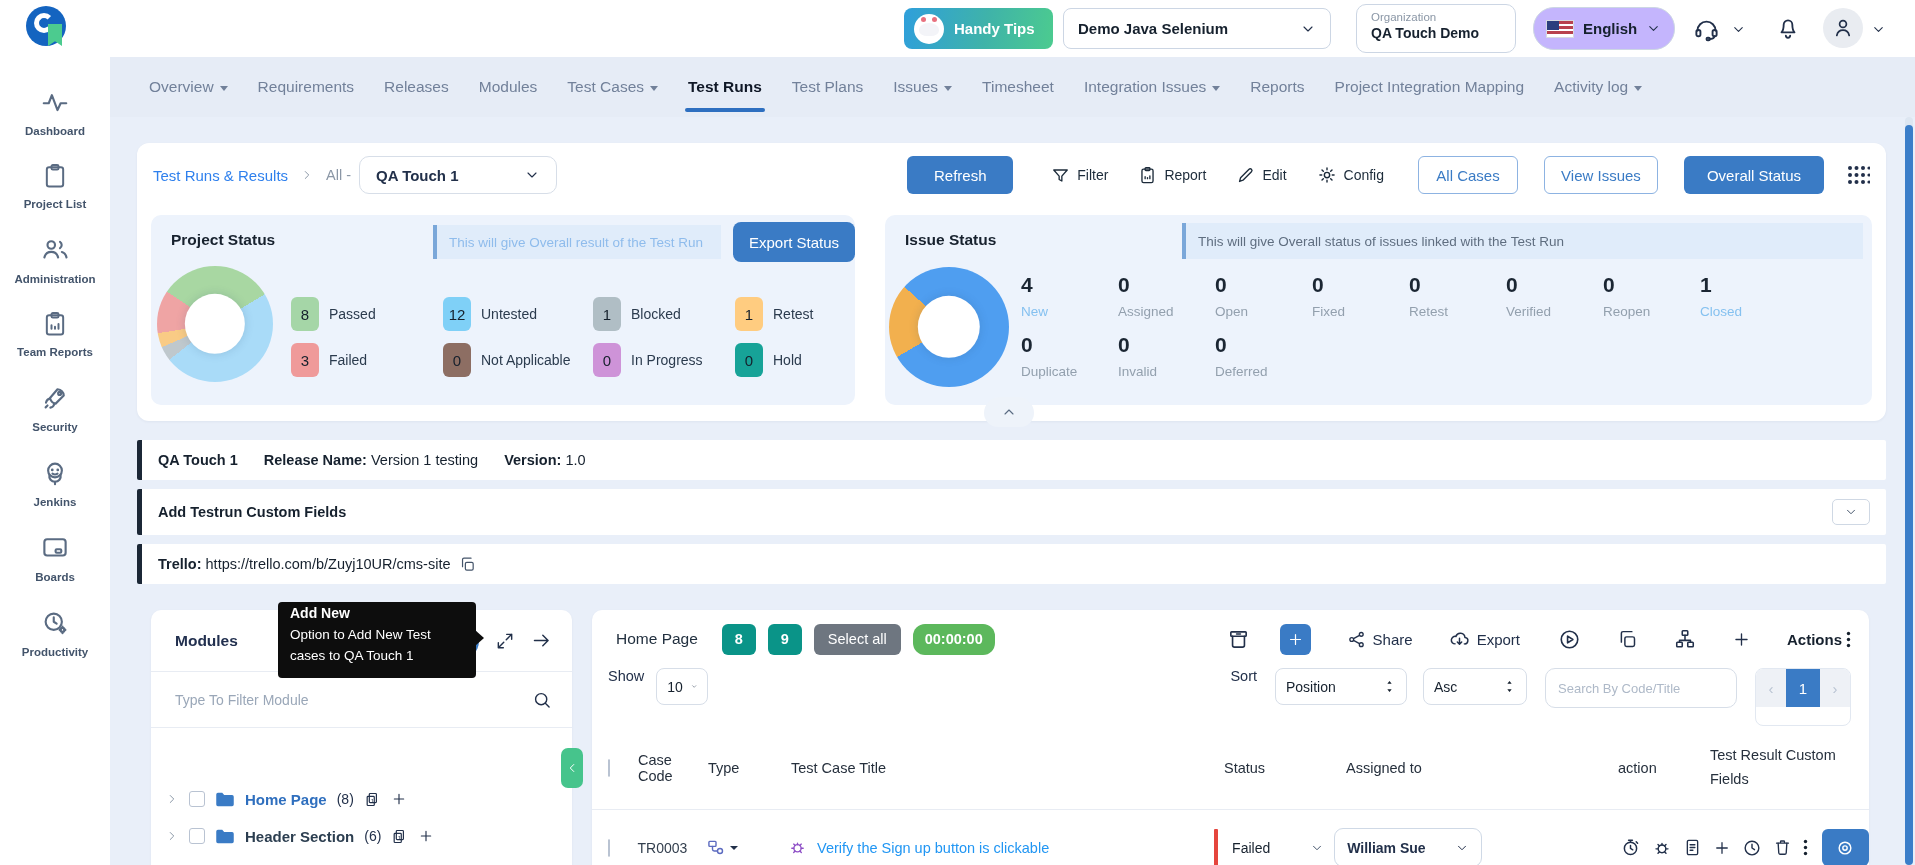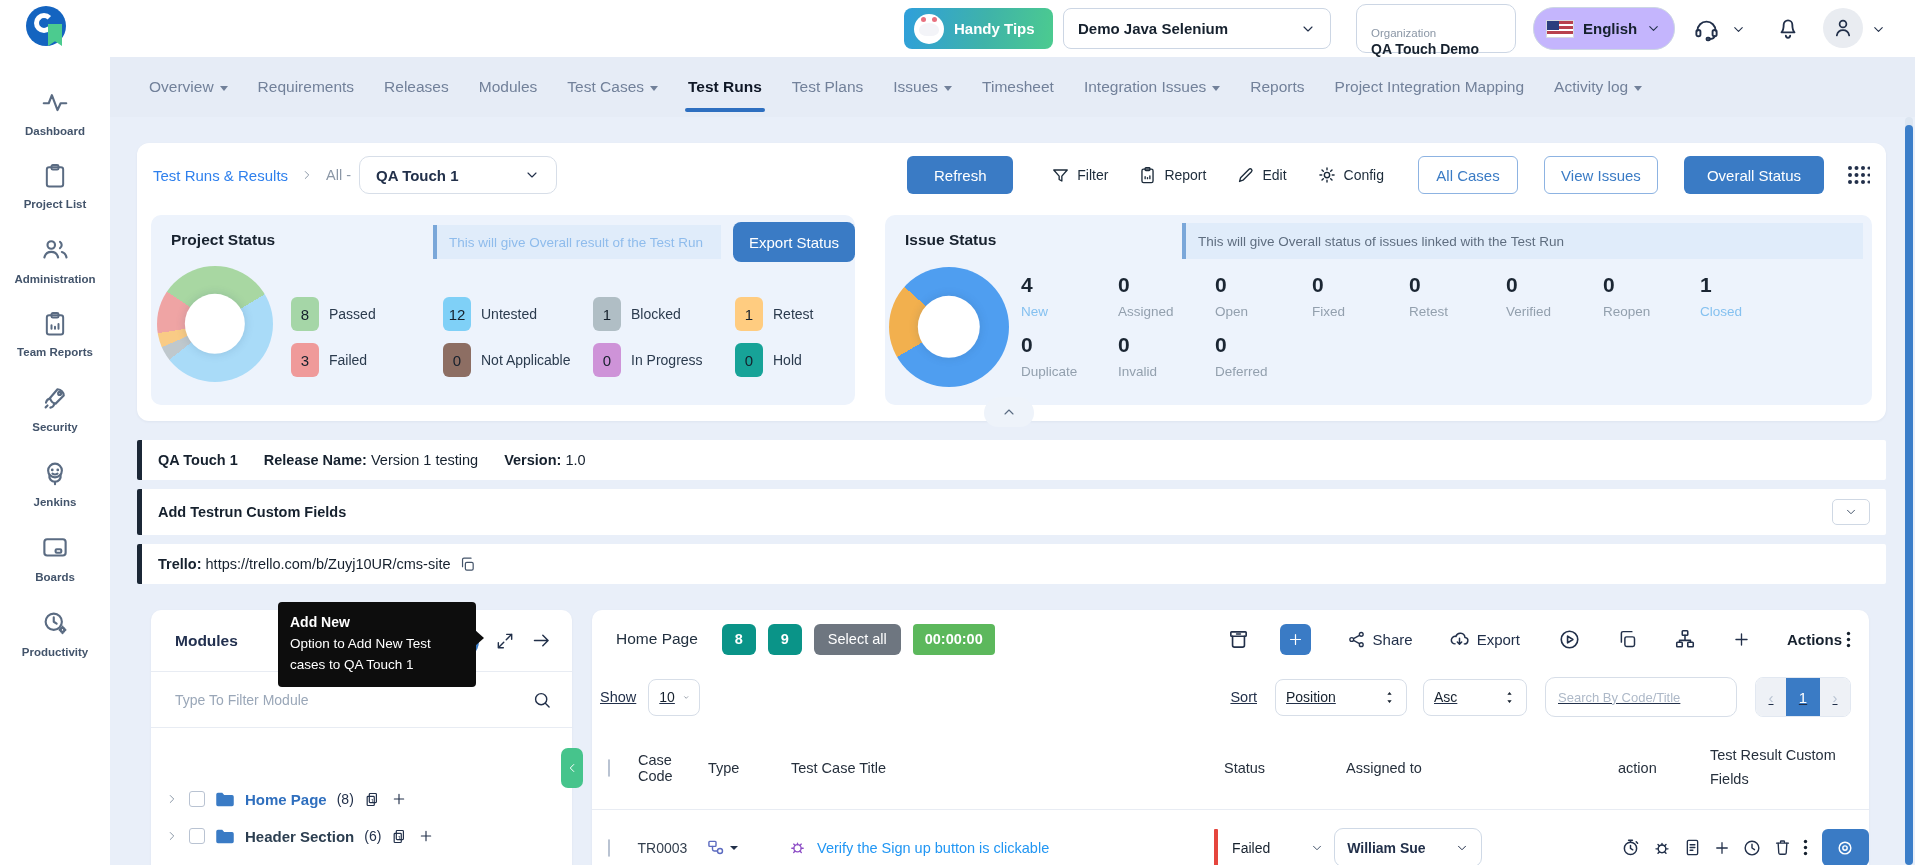--- a/index.html
+++ b/index.html
@@ -22,21 +22,21 @@
   #logo .inner { position:absolute; left:8px; top:7px; width:20px; height:20px; border:5px solid #ffffff; border-right-color:transparent; border-radius:50%; }
   #logo .ribbon { position:absolute; left:22px; top:18px; width:14px; height:22px; background:#4ccb8f; clip-path:polygon(0 0,100% 0,100% 100%,50% 78%,0 100%); }
   #handy { position:absolute; left:904px; top:8px; height:41px; padding:0 18px 0 10px; border-radius:8px;
     background:linear-gradient(100deg,#2f9fdb 0%,#3fb3a9 55%,#4ccb8f 100%); display:flex; align-items:center; gap:10px; cursor:pointer; }
   #handy .rhino { width:30px; height:30px; border-radius:50%; background:#ffffff; position:relative; }
   #handy .rhino:before { content:""; position:absolute; left:5px; top:9px; width:20px; height:13px; background:#f3f4f8; border-radius:60% 60% 50% 50%; }
   #handy .rhino:after { content:""; position:absolute; left:7px; top:3px; width:5px; height:5px; background:#e8707e; border-radius:50%; box-shadow:11px 0 0 #e8707e; }
   #handy .lbl { color:#fff; font-weight:bold; font-size:15px; }
   .hdr-select { position:absolute; top:8px; height:41px; background:#fff; border:1px solid #ccd6e4; border-radius:8px;
     display:flex; align-items:center; justify-content:space-between; padding:0 14px; font-weight:bold; font-size:15px; color:#16212e; cursor:pointer; }
-  #org-box { position:absolute; left:1356px; top:4px; width:160px; height:49px; background:#fff; border:1px solid #ccd6e4; border-radius:10px; padding:22px 14px; }
+  #org-box { position:absolute; left:1356px; top:4px; width:160px; height:49px; background:#fff; border:1px solid #ccd6e4; border-radius:10px; padding:6px 14px; }
   #org-box .l1 { font-size:11.5px; color:#8b97a6; }
   #org-box .l2 { font-size:14px; font-weight:bold; color:#16212e; margin-top:2px; }
   #lang { position:absolute; left:1533px; top:7px; height:43px; width:142px; border:1px solid #ccd6e4; border-radius:21px; background:#c4b5fd;
     display:flex; align-items:center; gap:9px; padding:0 12px; cursor:pointer;text-align:right; }
   #lang .flag { width:28px; height:18px; background:repeating-linear-gradient(#b8414e 0 2.6px,#fff 2.6px 5.2px); position:relative; border:0.5px solid #d5d9e2; }
   #lang .flag:before { content:""; position:absolute; left:0; top:0; width:12px; height:9px; background:#2b3f7e; }
   #lang .lbl { font-weight:bold; font-size:15px; color:#16212e; }
   .hdr-ico { color:#22304a; }
   .chev { color:#22304a; }
   #avatar { position:absolute; left:1823px; top:8px; width:40px; height:40px; border-radius:50%; background:#e9ecf1; display:flex; align-items:center; justify-content:center; color:#22304a; cursor:pointer; }
@@ -116,38 +116,38 @@
   .tree-chev { color:#8a97a6; cursor:pointer; }
   .tree-cb { width:16px; height:16px; border:1px solid #b9c3d2; border-radius:3px; background:#fff; cursor:pointer; }
   .tree-folder { color:#3a7bc5; }
   .tree-label { font-size:15px; font-weight:bold; cursor:pointer; }
   #tree-0 .tree-label { color:#2f6fbe; }
   #tree-1 .tree-label { color:#2c3e50; }
   .tree-count { font-size:14px; color:#22304a; }
   .tree-ico { color:#22304a; cursor:pointer; }
 
   
-  #tooltip { position:absolute; left:278px; top:602px; width:198px; background:#0d0d0d; color:#fff; border-radius:4px; padding:12px 12px 11px; z-index:50; }
+  #tooltip { position:absolute; left:278px; top:602px; width:198px; background:#0d0d0d; color:#fff; border-radius:4px; padding:3px 12px 11px; z-index:50; }
   #tooltip .tt { font-size:14px; font-weight:bold; margin-bottom:4px; }
   #tooltip .tb { font-size:13.5px; line-height:1.55; }
   #tooltip:after { content:""; position:absolute; right:-8px; top:28px; border-top:8px solid transparent; border-bottom:8px solid transparent; border-left:9px solid #0d0d0d; }
 
   
   #tccard { position:absolute; left:592px; top:610px; width:1277px; height:275px; background:#fff; border-radius:10px; box-shadow:0 1px 3px rgba(20,40,70,.05); }
   #tc-head { position:absolute; left:0; top:0; right:0; height:58px; display:flex; align-items:center; padding:0 18px 0 24px; gap:12px; }
   #tc-module { font-size:15.5px; color:#22303f; margin-right:12px; }
   .teal-badge { min-width:34px; height:31px; padding:0 8px; background:#0a9488; border-radius:6px; color:#fff; font-weight:bold; font-size:14.5px; display:flex; align-items:center; justify-content:center; }
   #tc-selectall { height:31px; padding:0 14px; background:#6e7680; color:#fff; border:none; border-radius:6px; font-size:14.5px; font-family:inherit; cursor:pointer; }
-  #tc-timer { height:31px; padding:0 12px; background:#5cb85c; color:#fff; border-radius:4px; font-size:14.5px; font-weight:bold; display:flex; align-items:center; }
+  #tc-timer { height:31px; padding:0 12px; background:#5cb85c; color:#fff; border-radius:12px; font-size:14.5px; font-weight:bold; display:flex; align-items:center; }
   #tc-head .sp { flex:1; }
   .hicon { color:#22304a; cursor:pointer; display:flex; align-items:center; gap:7px; font-size:15px; }
   #tc-addbtn { width:31px; height:31px; background:#3a7bc5; border-radius:6px; color:#fff; display:flex; align-items:center; justify-content:center; cursor:pointer; }
   #tc-actions { font-weight:bold; font-size:15px; color:#16212e; display:flex; align-items:center; gap:4px; cursor:pointer; }
 
-  #tc-controls { position:absolute; left:0; top:58px; right:0; height:58px; display:flex; align-items:center; padding:0 18px 0 8px;text-decoration:underline; }
+  #tc-controls { position:absolute; left:0; top:58px; right:0; height:58px; display:flex; padding:0 18px 0 16px; }
   #show-lbl,#sort-lbl { font-size:14.5px; color:#22304a; }
   .mini-select { height:37px; border:1px solid #d7dee8; border-radius:8px; background:#fff; display:flex; align-items:center; justify-content:space-between; gap:8px; padding:0 10px; font-size:14px; color:#16212e; cursor:pointer; }
   #show-select { width:52px; margin-left:12px; }
   #tc-controls .sp { flex:1; }
   #sort-field { width:132px; margin-left:18px; }
   #sort-dir { width:104px; margin-left:16px; }
   #tc-search { width:192px; height:40px; border:1px solid #d7dee8; border-radius:10px; margin-left:18px; padding:0 12px; font-size:13px; font-family:inherit; color:#22304a; outline:none; }
   #tc-search::placeholder { color:#aeb9c8; }
   #pager { display:flex; margin-left:18px; border-radius:8px; overflow:hidden; border:1px solid #e2e8f1; }
   .pg { width:30px; height:38px; background:#eef1f6; color:#b9c3d2; display:flex; align-items:center; justify-content:center; font-size:15px; cursor:pointer; }

